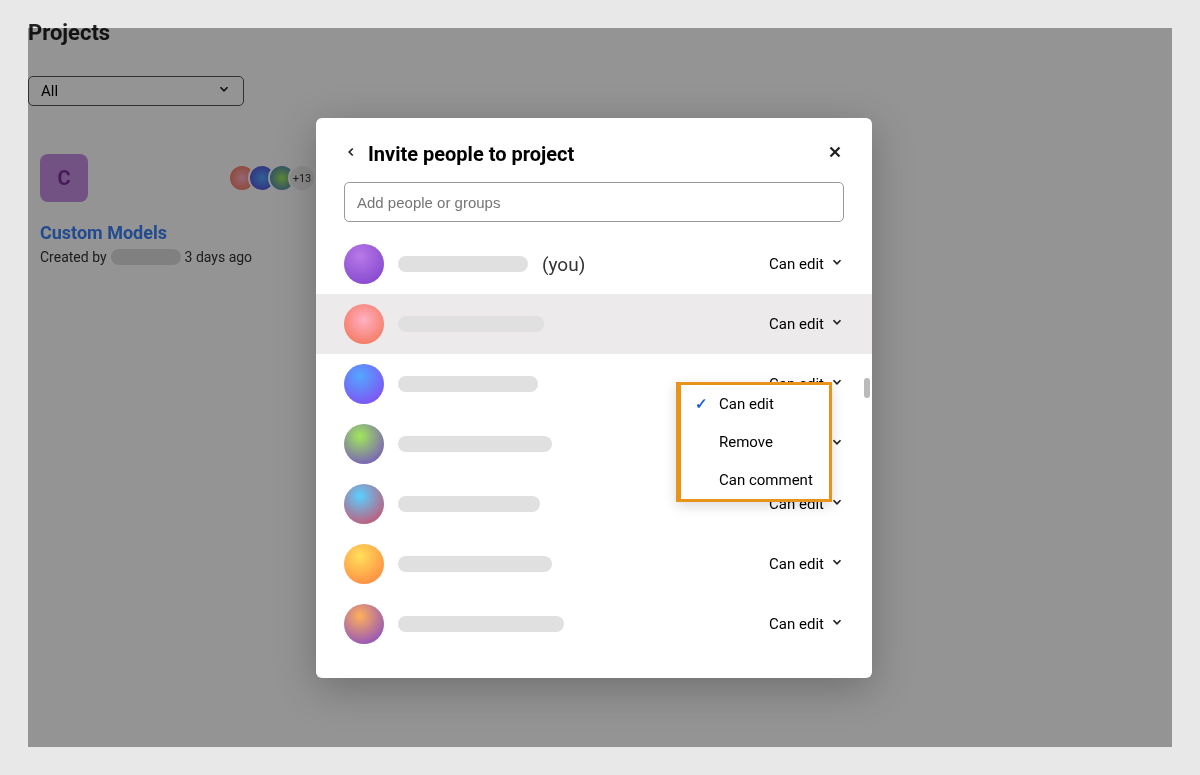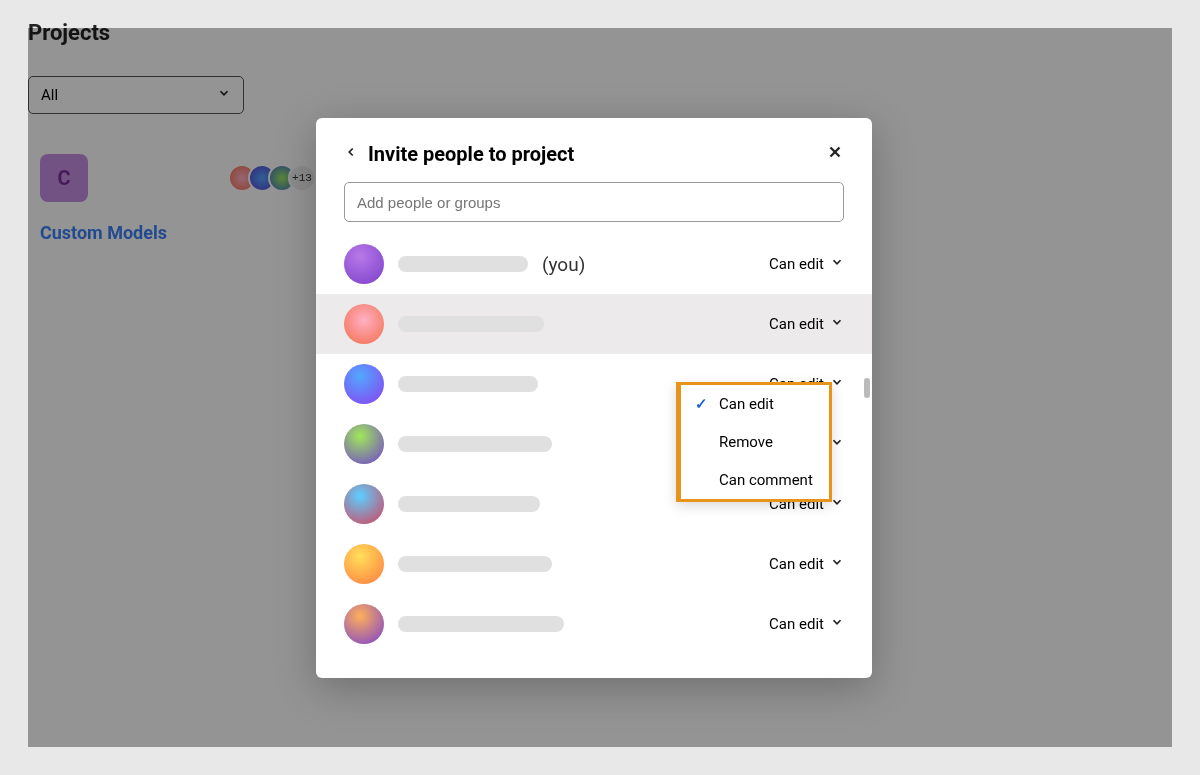--- a/index.html
+++ b/index.html
@@ -34,21 +34,21 @@
       top: -8px;
       font-size: 22px;
       font-weight: 700;
       color: #222;
     }
     .filter-dropdown {
       position: absolute;
       top: 48px;
       left: 0;
       width: 216px;
-      height: 38px;
+      height: 30px;
       border: 1px solid #555;
       border-radius: 5px;
       display: flex;
       align-items: center;
       justify-content: space-between;
       padding: 0 12px;
       font-size: 15px;
       background: rgba(255,255,255,0.0);
     }
     .project-card {
@@ -91,21 +91,20 @@
       height: 28px;
       border-radius: 50%;
       background: #eee;
       margin-left: -8px;
       display: flex;
       align-items: center;
       justify-content: center;
       font-size: 11px;
       color: #333;
       border: 2px solid #fff;
-      font-family: Liberation Mono, monospace;
     }
     .proj-name {
       font-size: 18px;
       font-weight: 700;
       margin-top: 20px;
       color: #3b82f6;
     }
     .proj-meta {
       font-size: 14px;
       color: #333;
@@ -277,20 +276,25 @@
     <div class="card-top">
       <div class="proj-thumb">C</div>
       <div class="avatar-stack">
         <div class="mini-av mini-a"></div>
         <div class="mini-av mini-b"></div>
         <div class="mini-av mini-c"></div>
         <div class="plus-count">+13</div>
       </div>
     </div>
     <div class="proj-name">Custom Models</div>
+    <div class="proj-meta">
+      <span>Created by</span>
+      <span class="redact"></span>
+      <span>3 days ago</span>
+    </div>
   </div>
 </div>
 
 <div class="overlay"></div>
 
 <div class="dialog">
   <div class="dlg-header">
     <span class="back-chevron">
       <svg width="14" height="18" viewBox="0 0 24 24" fill="none" stroke="#222" stroke-width="3">
           <polyline points="15 18 9 12 15 6"></polyline>

